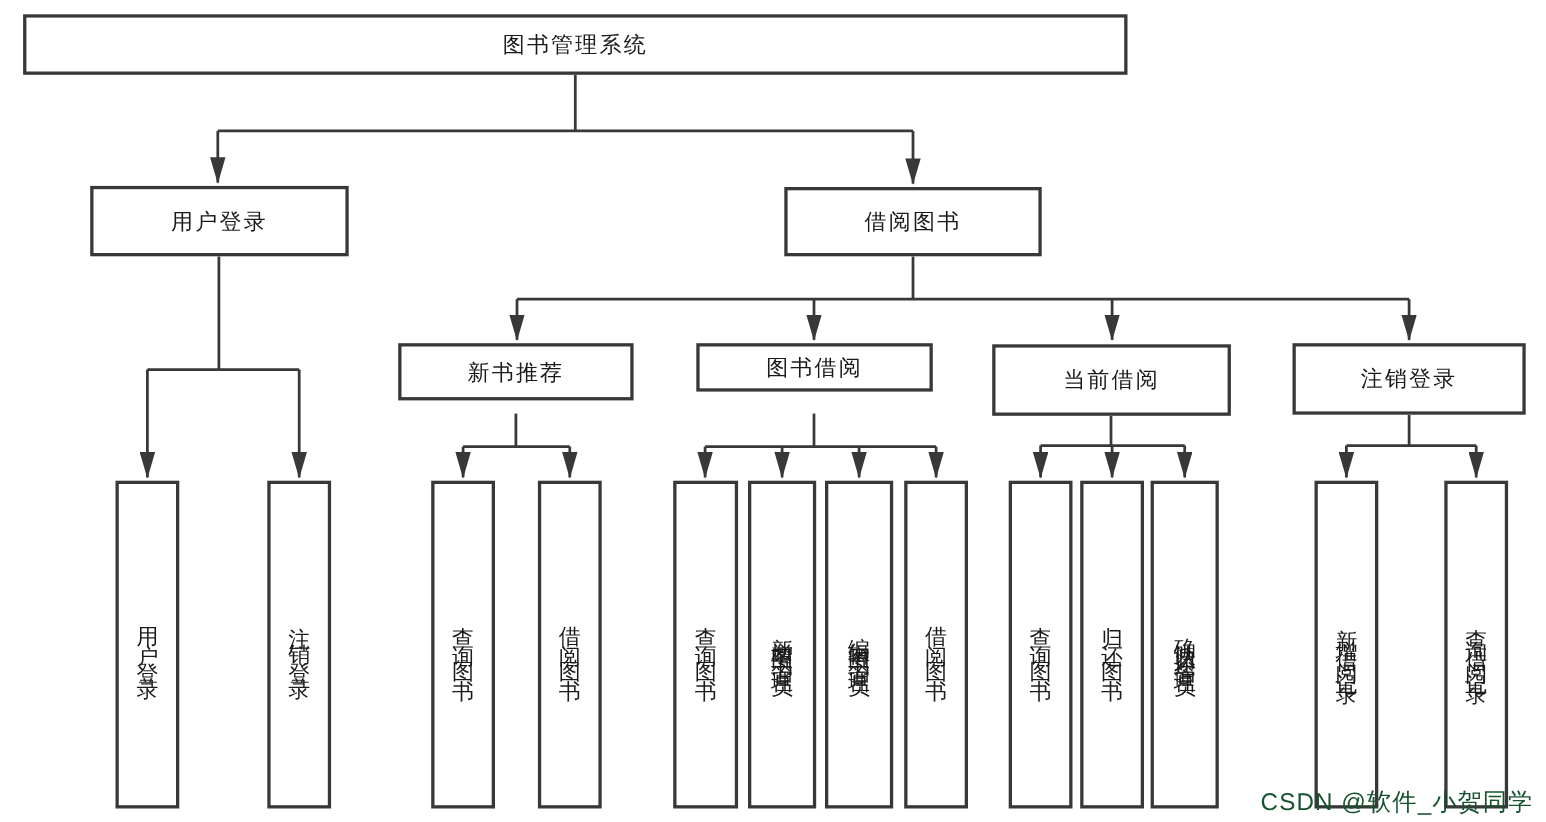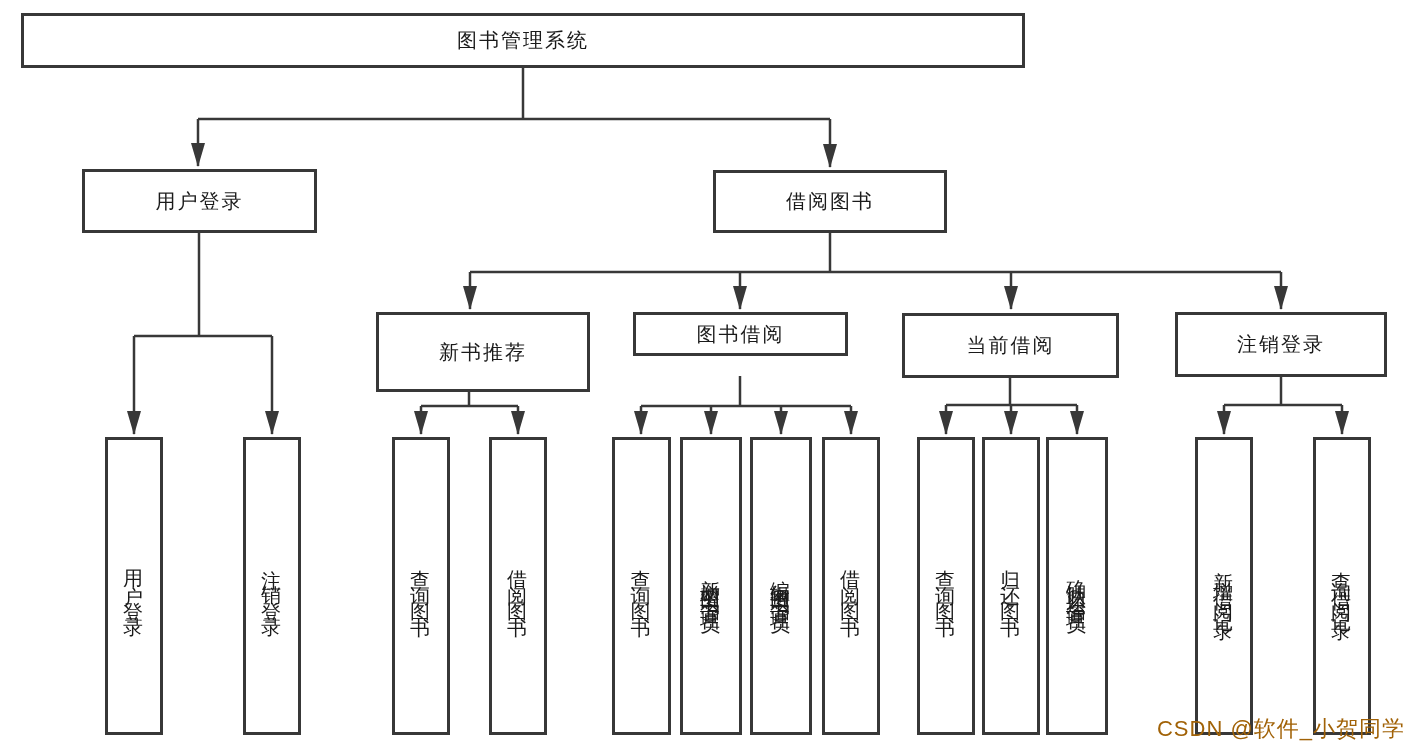--- a/index.html
+++ b/index.html
@@ -14,21 +14,21 @@
     border:3px solid #383838; display:flex; align-items:center; justify-content:center;
   }
   .node .lbl { font-size:20px; letter-spacing:2px; white-space:nowrap; color:#1a1a1a; }
   .vnode .lbl {
     writing-mode:vertical-rl; text-orientation:mixed; white-space:nowrap;
     font-size:20px; letter-spacing:16px;
   }
   .vnode .ls6 { letter-spacing:10px; }
   .vnode .ls9 { letter-spacing:5px; }
   .watermark {
-    position:absolute; right:0; bottom:3px; font-size:22px; color:#a16207;
+    position:absolute; right:11px; bottom:3px; font-size:22px; color:#14532d;
     letter-spacing:1px; white-space:nowrap;
   }
 </style>
 </head>
 <body>
 
 <div class="stage">
 
   <svg class="connectors" viewBox="0 0 1405 747" xmlns="http://www.w3.org/2000/svg">
     <defs>
@@ -84,21 +84,21 @@
     <span class="lbl">图书管理系统</span>
   </div>
 
   <div class="node" style="left:82px;top:169px;width:235px;height:64px">
     <span class="lbl">用户登录</span>
   </div>
   <div class="node" style="left:713px;top:170px;width:234px;height:63px">
     <span class="lbl">借阅图书</span>
   </div>
 
-  <div class="node" style="left:376px;top:312px;width:214px;height:80px">
+  <div class="node" style="left:362px;top:312px;width:214px;height:52px">
     <span class="lbl">新书推荐</span>
   </div>
   <div class="node" style="left:633px;top:312px;width:215px;height:44px">
     <span class="lbl">图书借阅</span>
   </div>
   <div class="node" style="left:902px;top:313px;width:217px;height:65px">
     <span class="lbl">当前借阅</span>
   </div>
   <div class="node" style="left:1175px;top:312px;width:212px;height:65px">
     <span class="lbl">注销登录</span>

